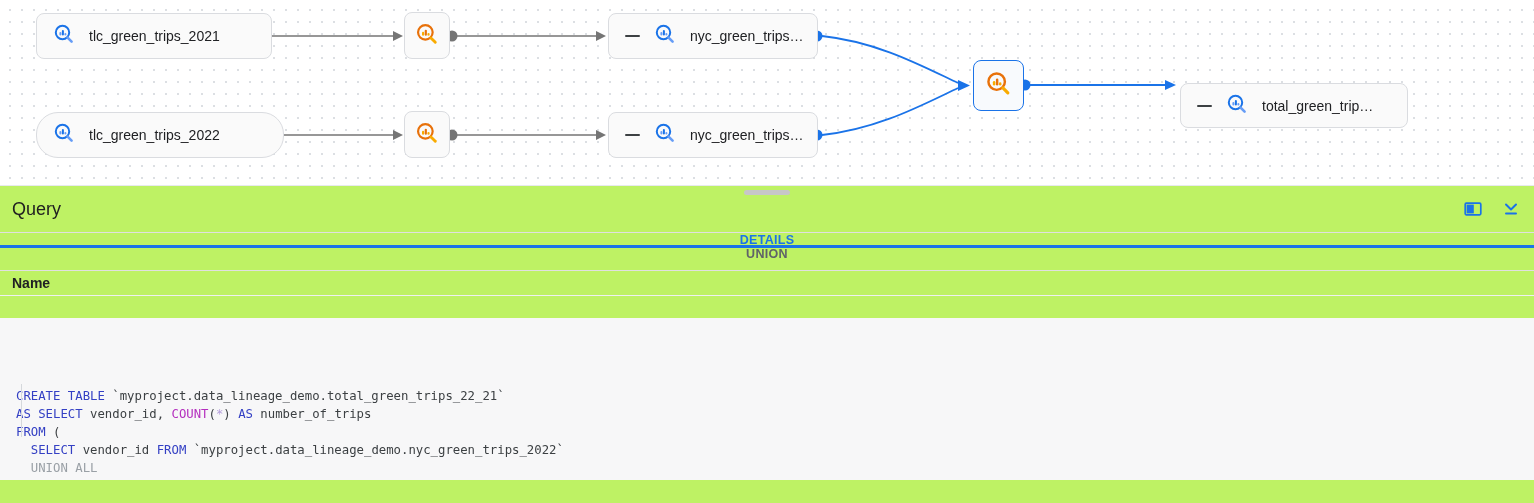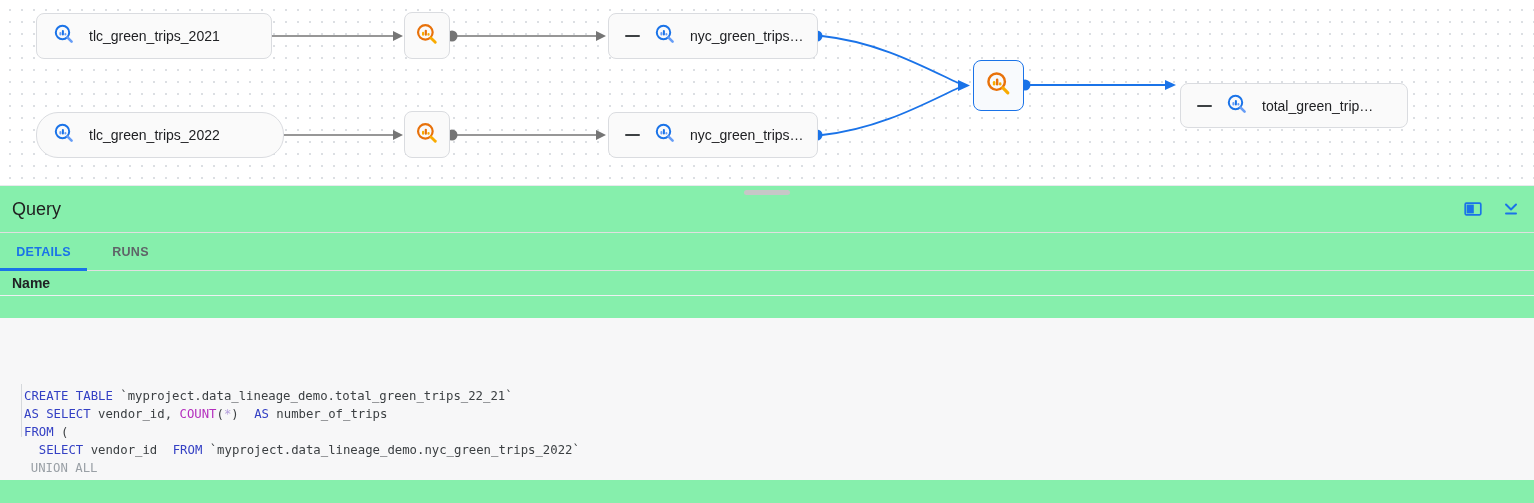--- a/index.html
+++ b/index.html
@@ -22,49 +22,49 @@
   }
   .node .label { font-size:14px; color:#202124; font-weight:500; white-space:nowrap; }
   .proc-node {
     position:absolute; display:flex; align-items:center; justify-content:center;
     background:#fafafa; border:1px solid #dadce0; border-radius:8px; cursor:pointer;
   }
   .proc-node.selected { background:#f8fafd; border:1.5px solid #1a73e8; }
   .minus { width:15px; height:2px; background:#3c4043; border-radius:1px; flex:0 0 auto; }
 
   
-  .panel { position:relative; width:100%; height:317px; background:#86efac; }
+  .panel { position:relative; width:100%; height:317px; background:#bef264; }
   .drag-handle { position:absolute; left:50%; top:4px; transform:translateX(-50%);
     width:46px; height:5px; border-radius:3px; background:#c7c7c7; cursor:ns-resize; }
   .panel-header { display:flex; align-items:center; justify-content:space-between;
     height:47px; padding:0 14px 0 12px; border-bottom:1px solid #e0e0e0; }
   .panel-title { font-size:18px; color:#212121; font-weight:400; }
   .header-icons { display:flex; align-items:center; gap:20px; }
   .icon-btn { width:18px; height:18px; cursor:pointer; display:flex; align-items:center; justify-content:center; }
 
-  .tabbar { position:relative; display:flex; height:38px; border-bottom:1px solid #e0e0e0; }
+  .tabbar { position:relative; display:flex; height:38px; border-bottom:1px solid #e0e0e0;flex-direction:column; }
   .tab { display:flex; align-items:center; justify-content:center; min-width:87px;
     font-size:12.5px; font-weight:700; letter-spacing:.3px; color:#5f6368;
     cursor:pointer; position:relative; padding:0 14px; }
   .tab.active { color:#1a73e8; }
   .tab.active::after { content:""; position:absolute; left:0; right:0; bottom:-1px;
     height:3px; background:#1a73e8; }
 
   .details-table { width:100%; }
   .detail-row { display:flex; align-items:center; min-height:25px;
     border-bottom:1px solid #eef0f2; }
   .detail-label { width:141px; padding-left:12px; font-size:14px; font-weight:700; color:#202124; }
   .detail-value { font-size:13px; color:#5f6368; }
 
   .code-block { position:relative; margin-top:22px; background:#f7f7f8;
     padding:15px 16px; height:162px;
     font-family:"DejaVu Sans Mono","Liberation Mono",monospace;
     font-size:12.3px; line-height:18px; white-space:pre; color:#3c4043; }
   .indent-guide { position:absolute; left:21px; top:66px; width:1px; height:53px; background:#d5d8dc; }
-  .tk-kw { color:#3440c4;margin-left:8px; }
+  .tk-kw { color:#3440c4; }
   .tk-fn { color:#b42fbe; }
   .tk-gr { color:#9aa0a6; }
   .tk-op { color:#b39ddb; }
   .tk-pl { color:#3c4043;text-align:center; }
 </style>
 </head>
 <body>
 
 <div class="app">
 
@@ -218,21 +218,21 @@
           <svg width="18" height="18" viewBox="0 0 18 18">
             <polyline points="4,4.5 9,9.5 14,4.5" fill="none" stroke="#1a73e8" stroke-width="2" stroke-linecap="round" stroke-linejoin="round"></polyline>
             <line x1="4" y1="13.5" x2="14" y2="13.5" stroke="#1a73e8" stroke-width="2" stroke-linecap="round"></line>
           </svg>
         </span>
       </span>
     </div>
 
     <div class="tabbar" id="tabs">
         <div class="tab active">DETAILS</div>
-        <div class="tab">RUNS</div>
+        <div class="tab">UNION</div>
       </div>
 
     <div class="details-table" id="details">
         <div class="detail-row">
           <span class="detail-label">Name</span>
         </div>
       </div>
 
     <div class="code-block">
       <div class="indent-guide"></div>

